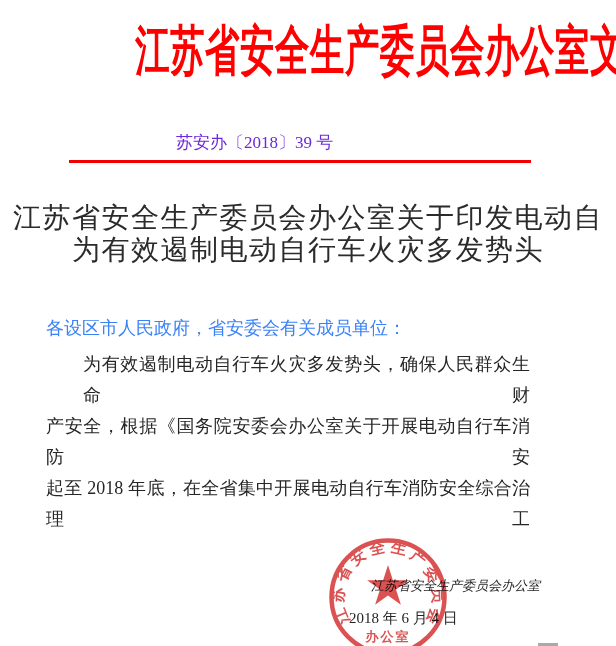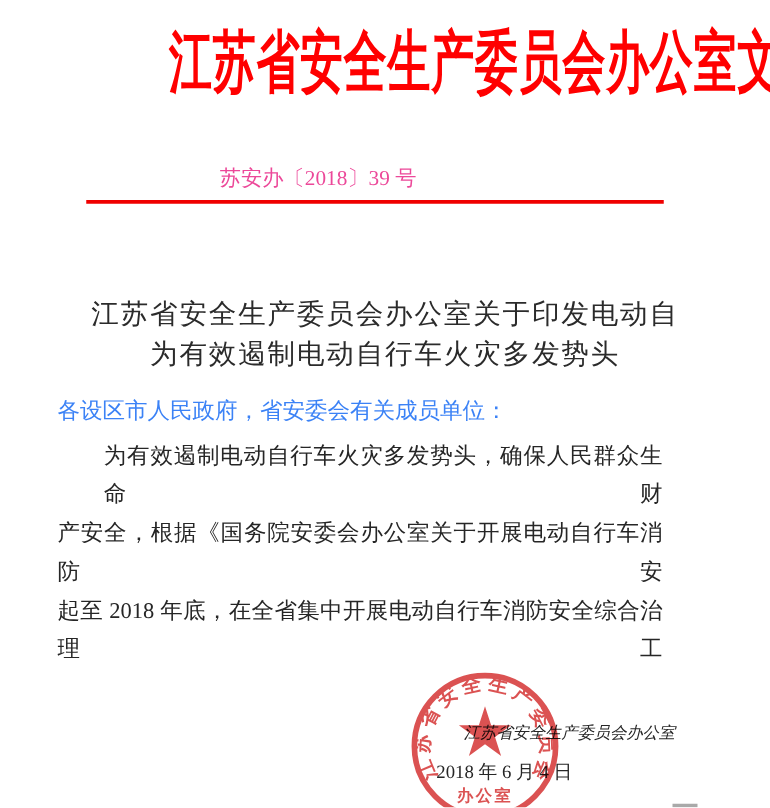--- a/index.html
+++ b/index.html
@@ -26,34 +26,34 @@
     color: #ff0000;
     letter-spacing: 1px;
     transform: scale(0.66, 1.04);
     transform-origin: center center;
   }
   
   .doc-number {
     position: absolute; top: 131px; left: 0; width: 509px;
     text-align: center;
     font-size: 17px; line-height: 24px;
-    color: #ec4899;
+    color: #6d28d9;
   }
   
   .red-rule {
     position: absolute; top: 160px; left: 69px;
     width: 462px; height: 3px;
     background: #f00000;
   }
   
   .doc-title {
-    position: absolute; top: 235px; left: 0; width: 616px;
+    position: absolute; top: 202px; left: 0; width: 616px;
     text-align: center;
     color: #2b2b2b;
-    font-size: 22px; line-height: 32px;
+    font-size: 28px; line-height: 32px;
     letter-spacing: 1.5px;
   }
   
   .salutation {
     position: absolute; top: 313px; left: 46px; width: 484px;
     font-size: 18px; line-height: 31px;
     color: #3b82f6;
   }
   
   .body-block {

